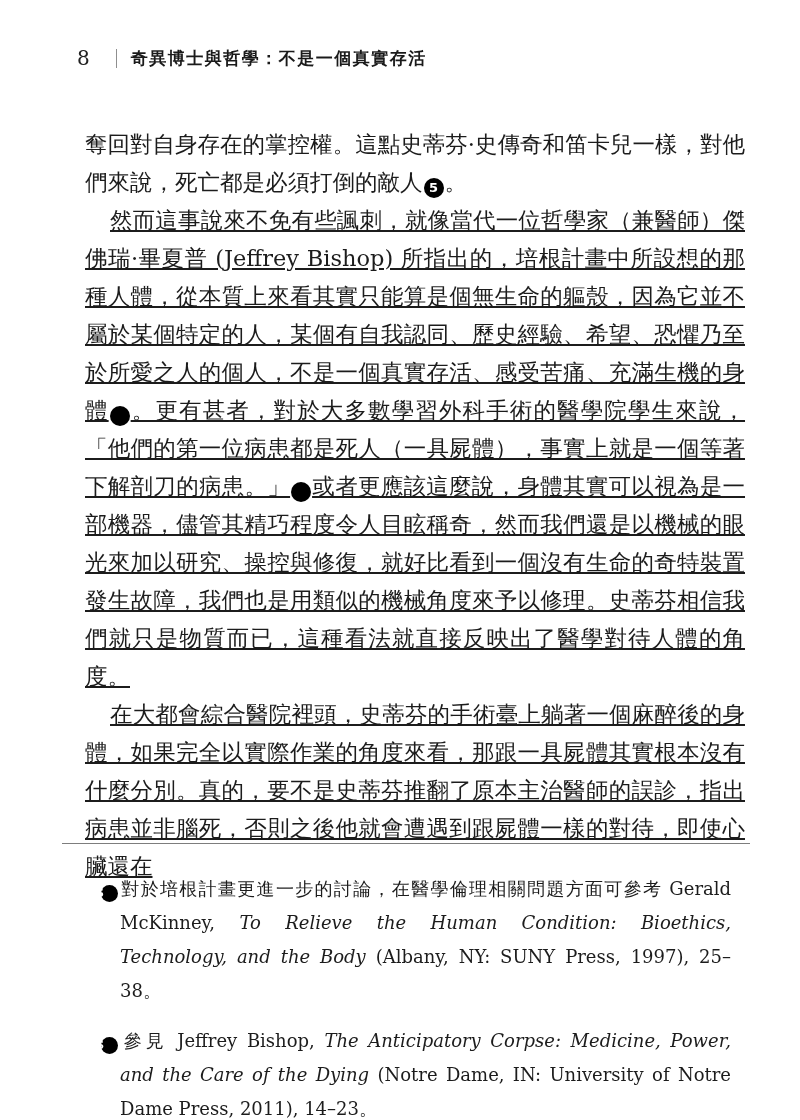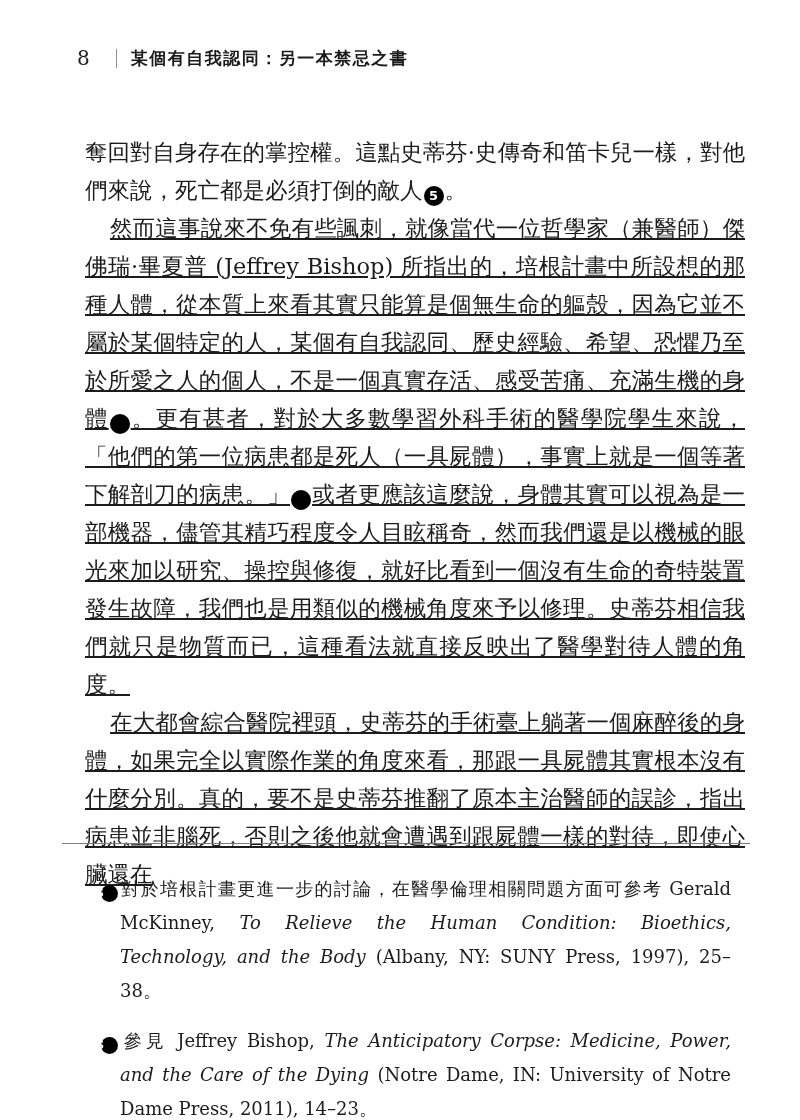--- a/index.html
+++ b/index.html
@@ -33,21 +33,21 @@
     margin-right:14px;
   }
   .book-title {
     font-size:17px;
     font-weight:bold;
     letter-spacing:1.5px;
     color:#1a1a1a;
   }
   .body-text {
     position:absolute;
-    top:133px; left:85px;
+    top:125px; left:85px;
     width:660px;
     font-size:22.5px;
     line-height:38px;
     text-align:justify;
   }
   .para { margin:0; }
   .para.indent { text-indent:25px;text-decoration:underline; }
   .note {
     display:inline-block;
     background:#000;
@@ -93,21 +93,21 @@
   .footnote i { font-style:italic; }
 </style>
 </head>
 <body>
 
 <div class="page">
 
   <div class="running-header">
     <span class="page-num">8</span>
     <span class="header-bar"></span>
-    <span class="book-title">某個有自我認同：另一本禁忌之書</span>
+    <span class="book-title">奇異博士與哲學：不是一個真實存活</span>
   </div>
 
   <div class="body-text">
       <p class="para"><span>奪回對自身存在的掌控權。這點史蒂芬·史傳奇和笛卡兒一樣，對他們來說，死亡都是必須打倒的敵人</span><span class="note note-body">5</span><span>。</span></p>
       <p class="para indent"><span>然而這事說來不免有些諷刺，就像當代一位哲學家（兼醫師）傑佛瑞·畢夏普 (Jeffrey Bishop) 所指出的，培根計畫中所設想的那種人體，從本質上來看其實只能算是個無生命的軀殼，因為它並不屬於某個特定的人，某個有自我認同、歷史經驗、希望、恐懼乃至於所愛之人的個人，不是一個真實存活、感受苦痛、充滿生機的身體</span><span class="note note-body">6</span><span>。更有甚者，對於大多數學習外科手術的醫學院學生來說，「他們的第一位病患都是死人（一具屍體），事實上就是一個等著下解剖刀的病患。」</span><span class="note note-body">7</span><span>或者更應該這麼說，身體其實可以視為是一部機器，儘管其精巧程度令人目眩稱奇，然而我們還是以機械的眼光來加以研究、操控與修復，就好比看到一個沒有生命的奇特裝置發生故障，我們也是用類似的機械角度來予以修理。史蒂芬相信我們就只是物質而已，這種看法就直接反映出了醫學對待人體的角度。</span></p>
       <p class="para indent"><span>在大都會綜合醫院裡頭，史蒂芬的手術臺上躺著一個麻醉後的身體，如果完全以實際作業的角度來看，那跟一具屍體其實根本沒有什麼分別。真的，要不是史蒂芬推翻了原本主治醫師的誤診，指出病患並非腦死，否則之後他就會遭遇到跟屍體一樣的對待，即使心臟還在</span></p>
     </div>
 
   <div class="footnote-divider"></div>
 

